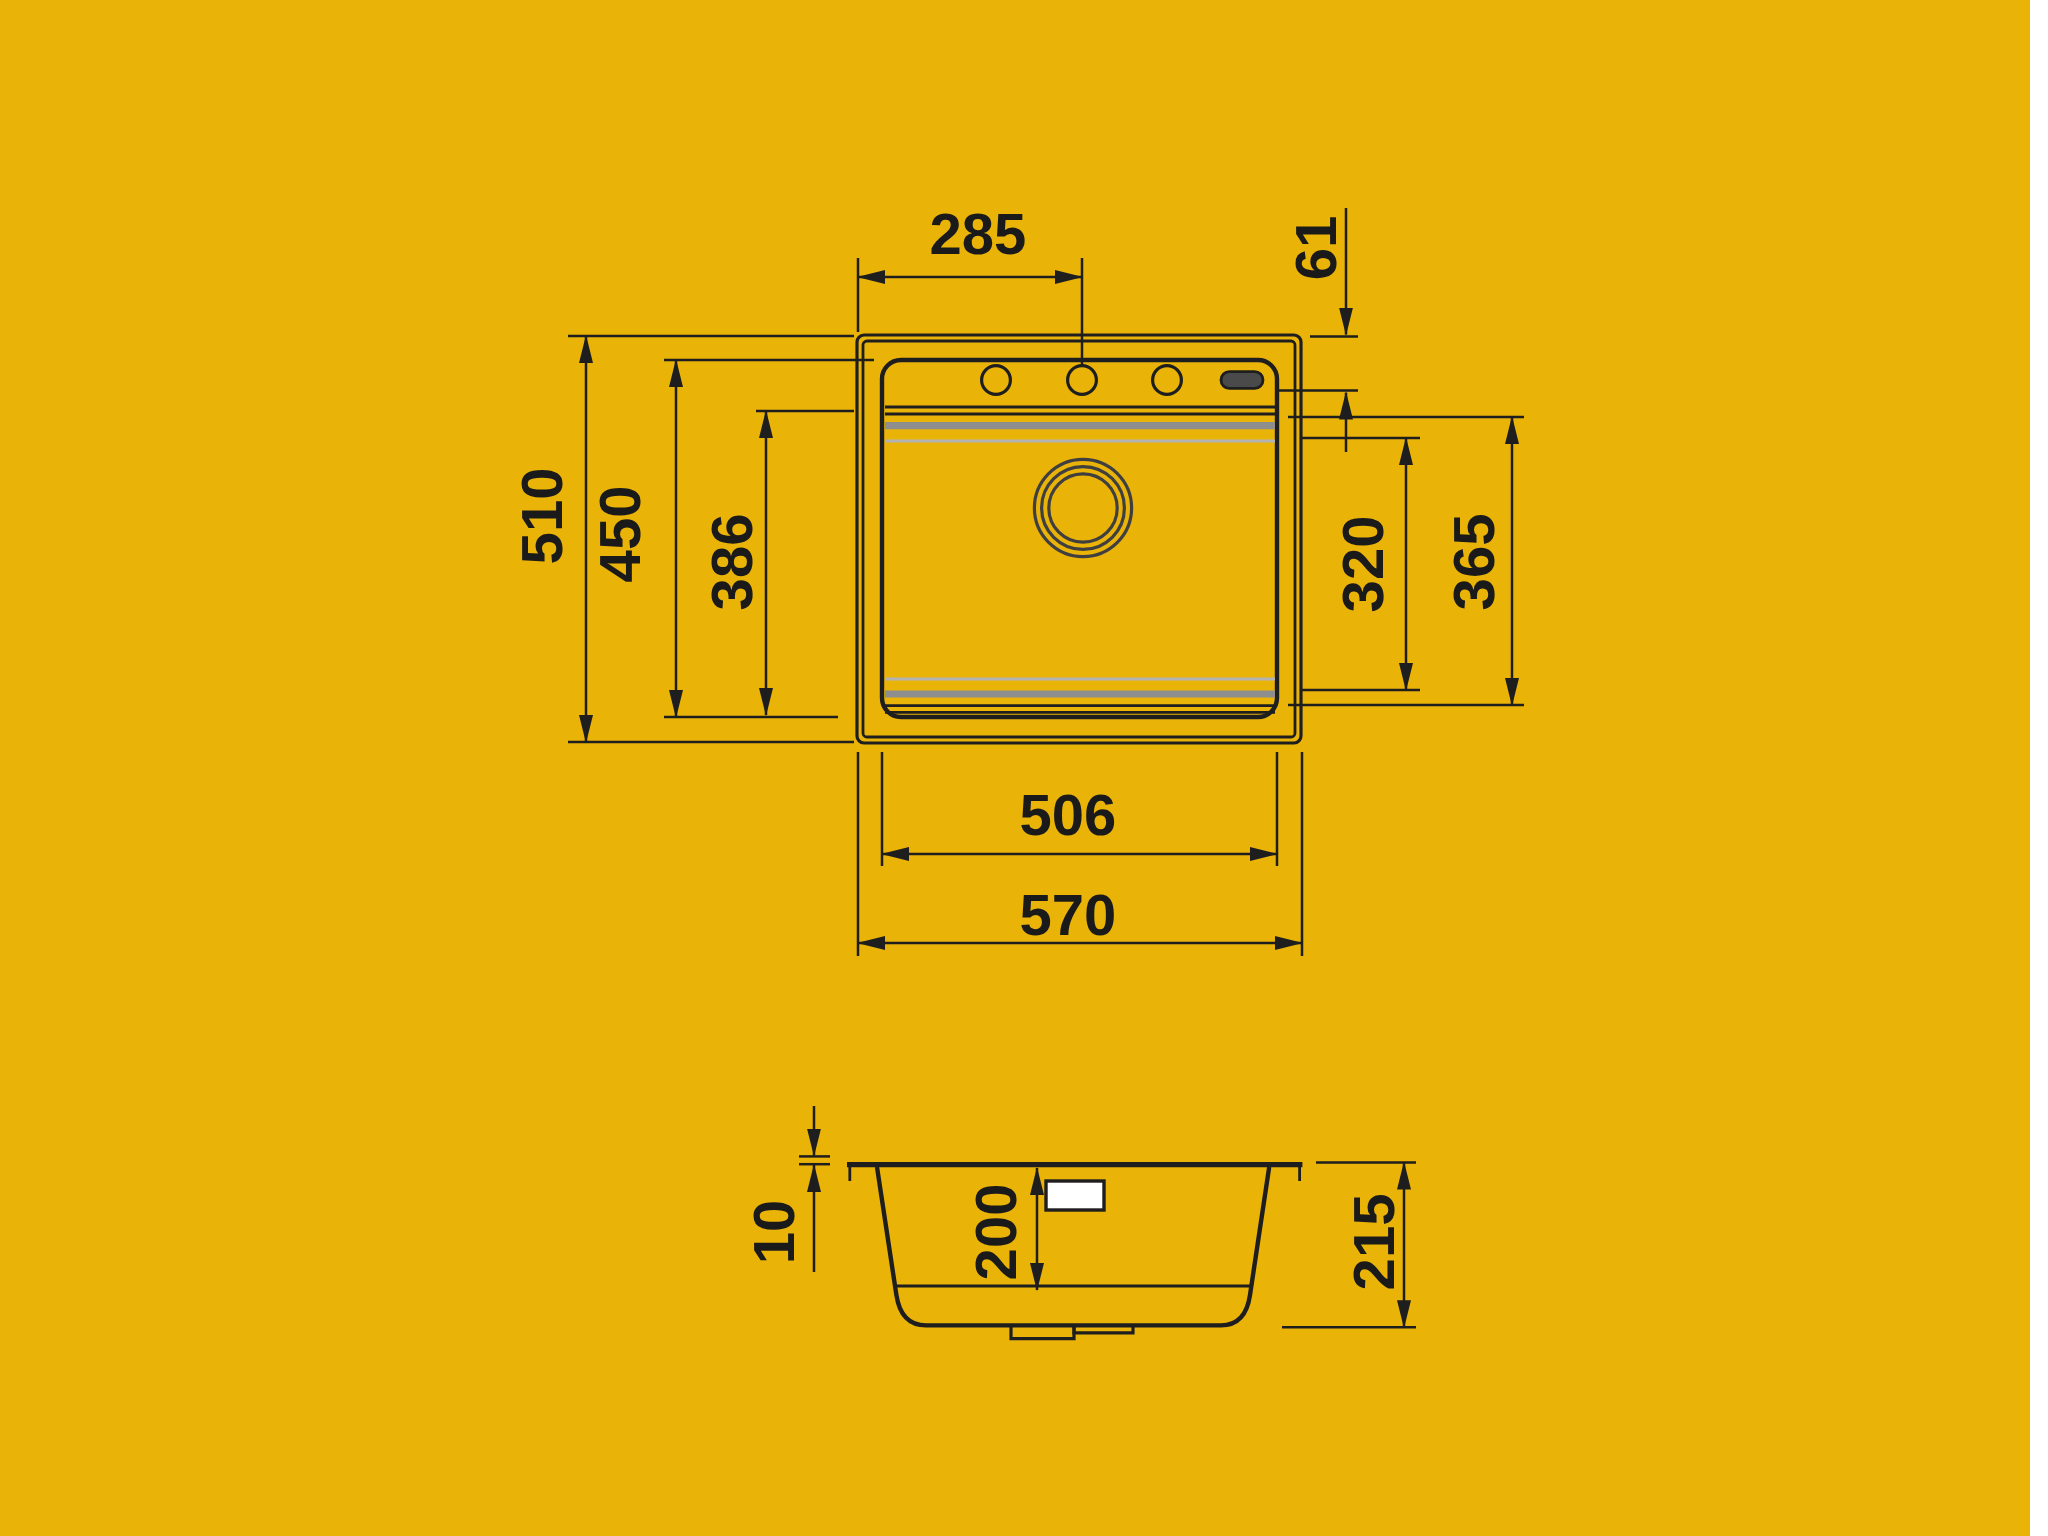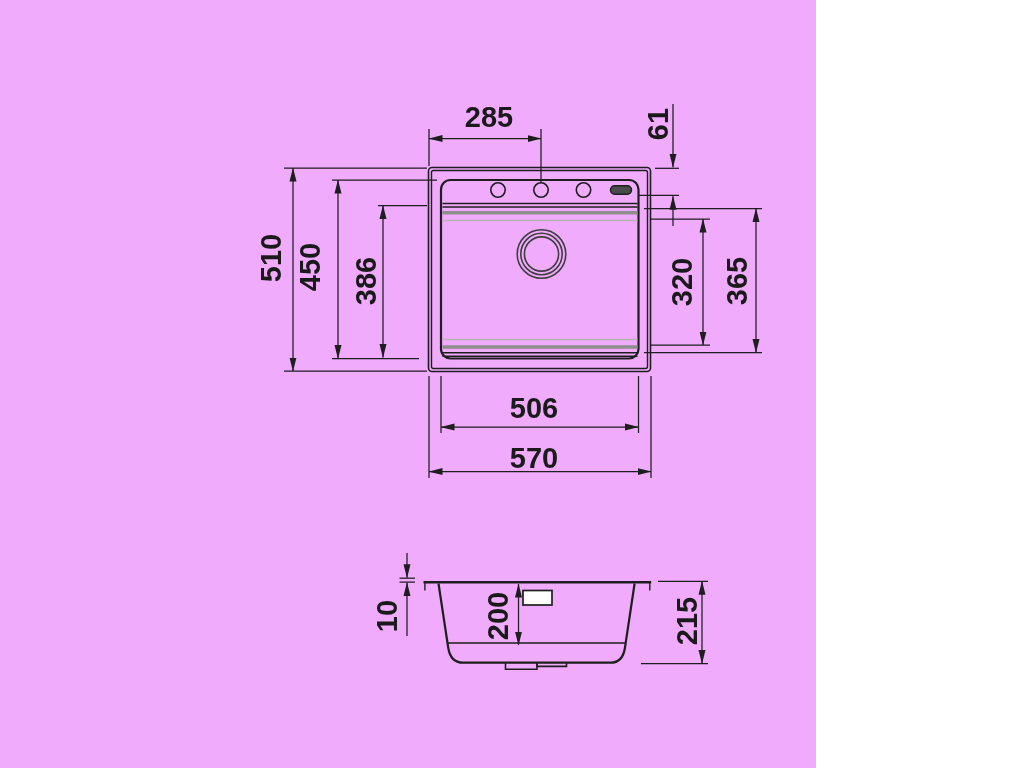--- a/index.html
+++ b/index.html
@@ -1,16 +1,16 @@
 <!DOCTYPE html>
 <html><head>
 <meta charset="utf-8">
 <style>
   html,body{margin:0;padding:0;background:#ffffff;}
-  #canvas{position:relative;width:816px;height:768px;background:#f0abfc;overflow:hidden;}
+  #canvas{position:relative;width:1015px;height:768px;background:#eab308;overflow:hidden;}
   svg{display:block;}
   text.dim{
     font-family:"Liberation Sans", sans-serif;
     font-weight:bold;
     font-size:29px;
     fill:#1a1a1a;
     text-anchor:middle;
   }
   .ln{stroke:#1e1e1e;stroke-width:1.25;fill:none;}
   .o26{stroke:#1e1e1e;stroke-width:2.6;fill:none;}

